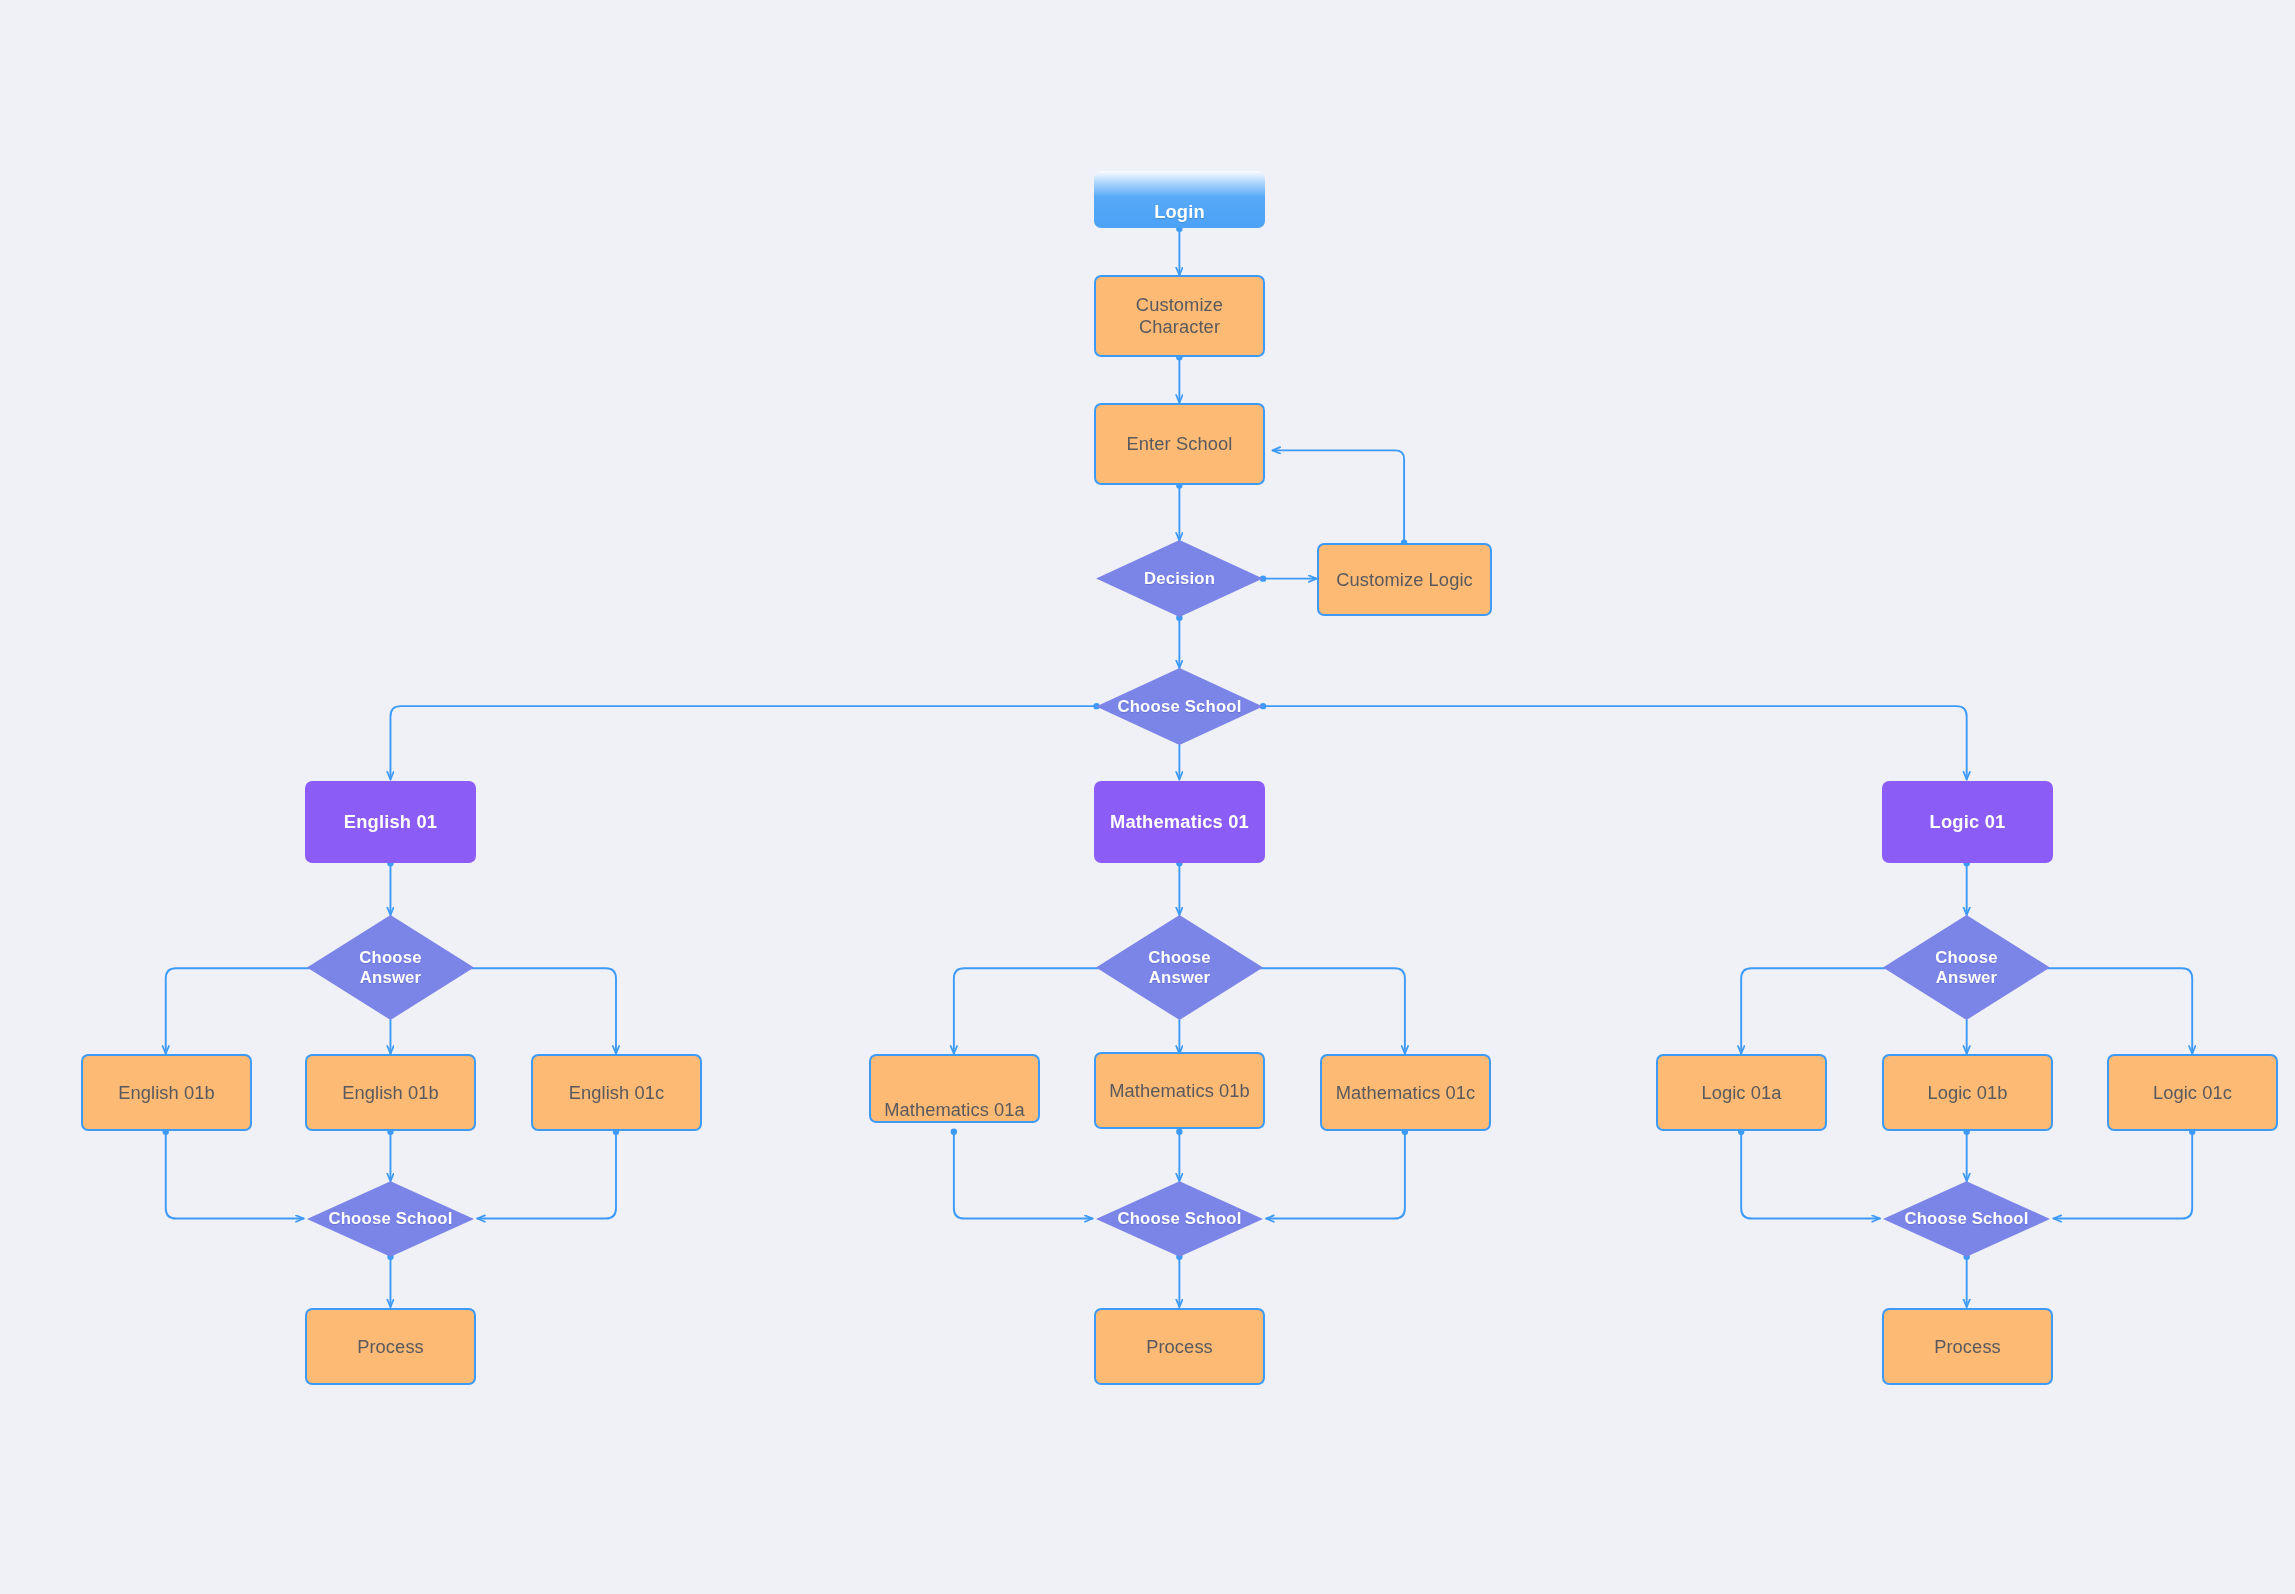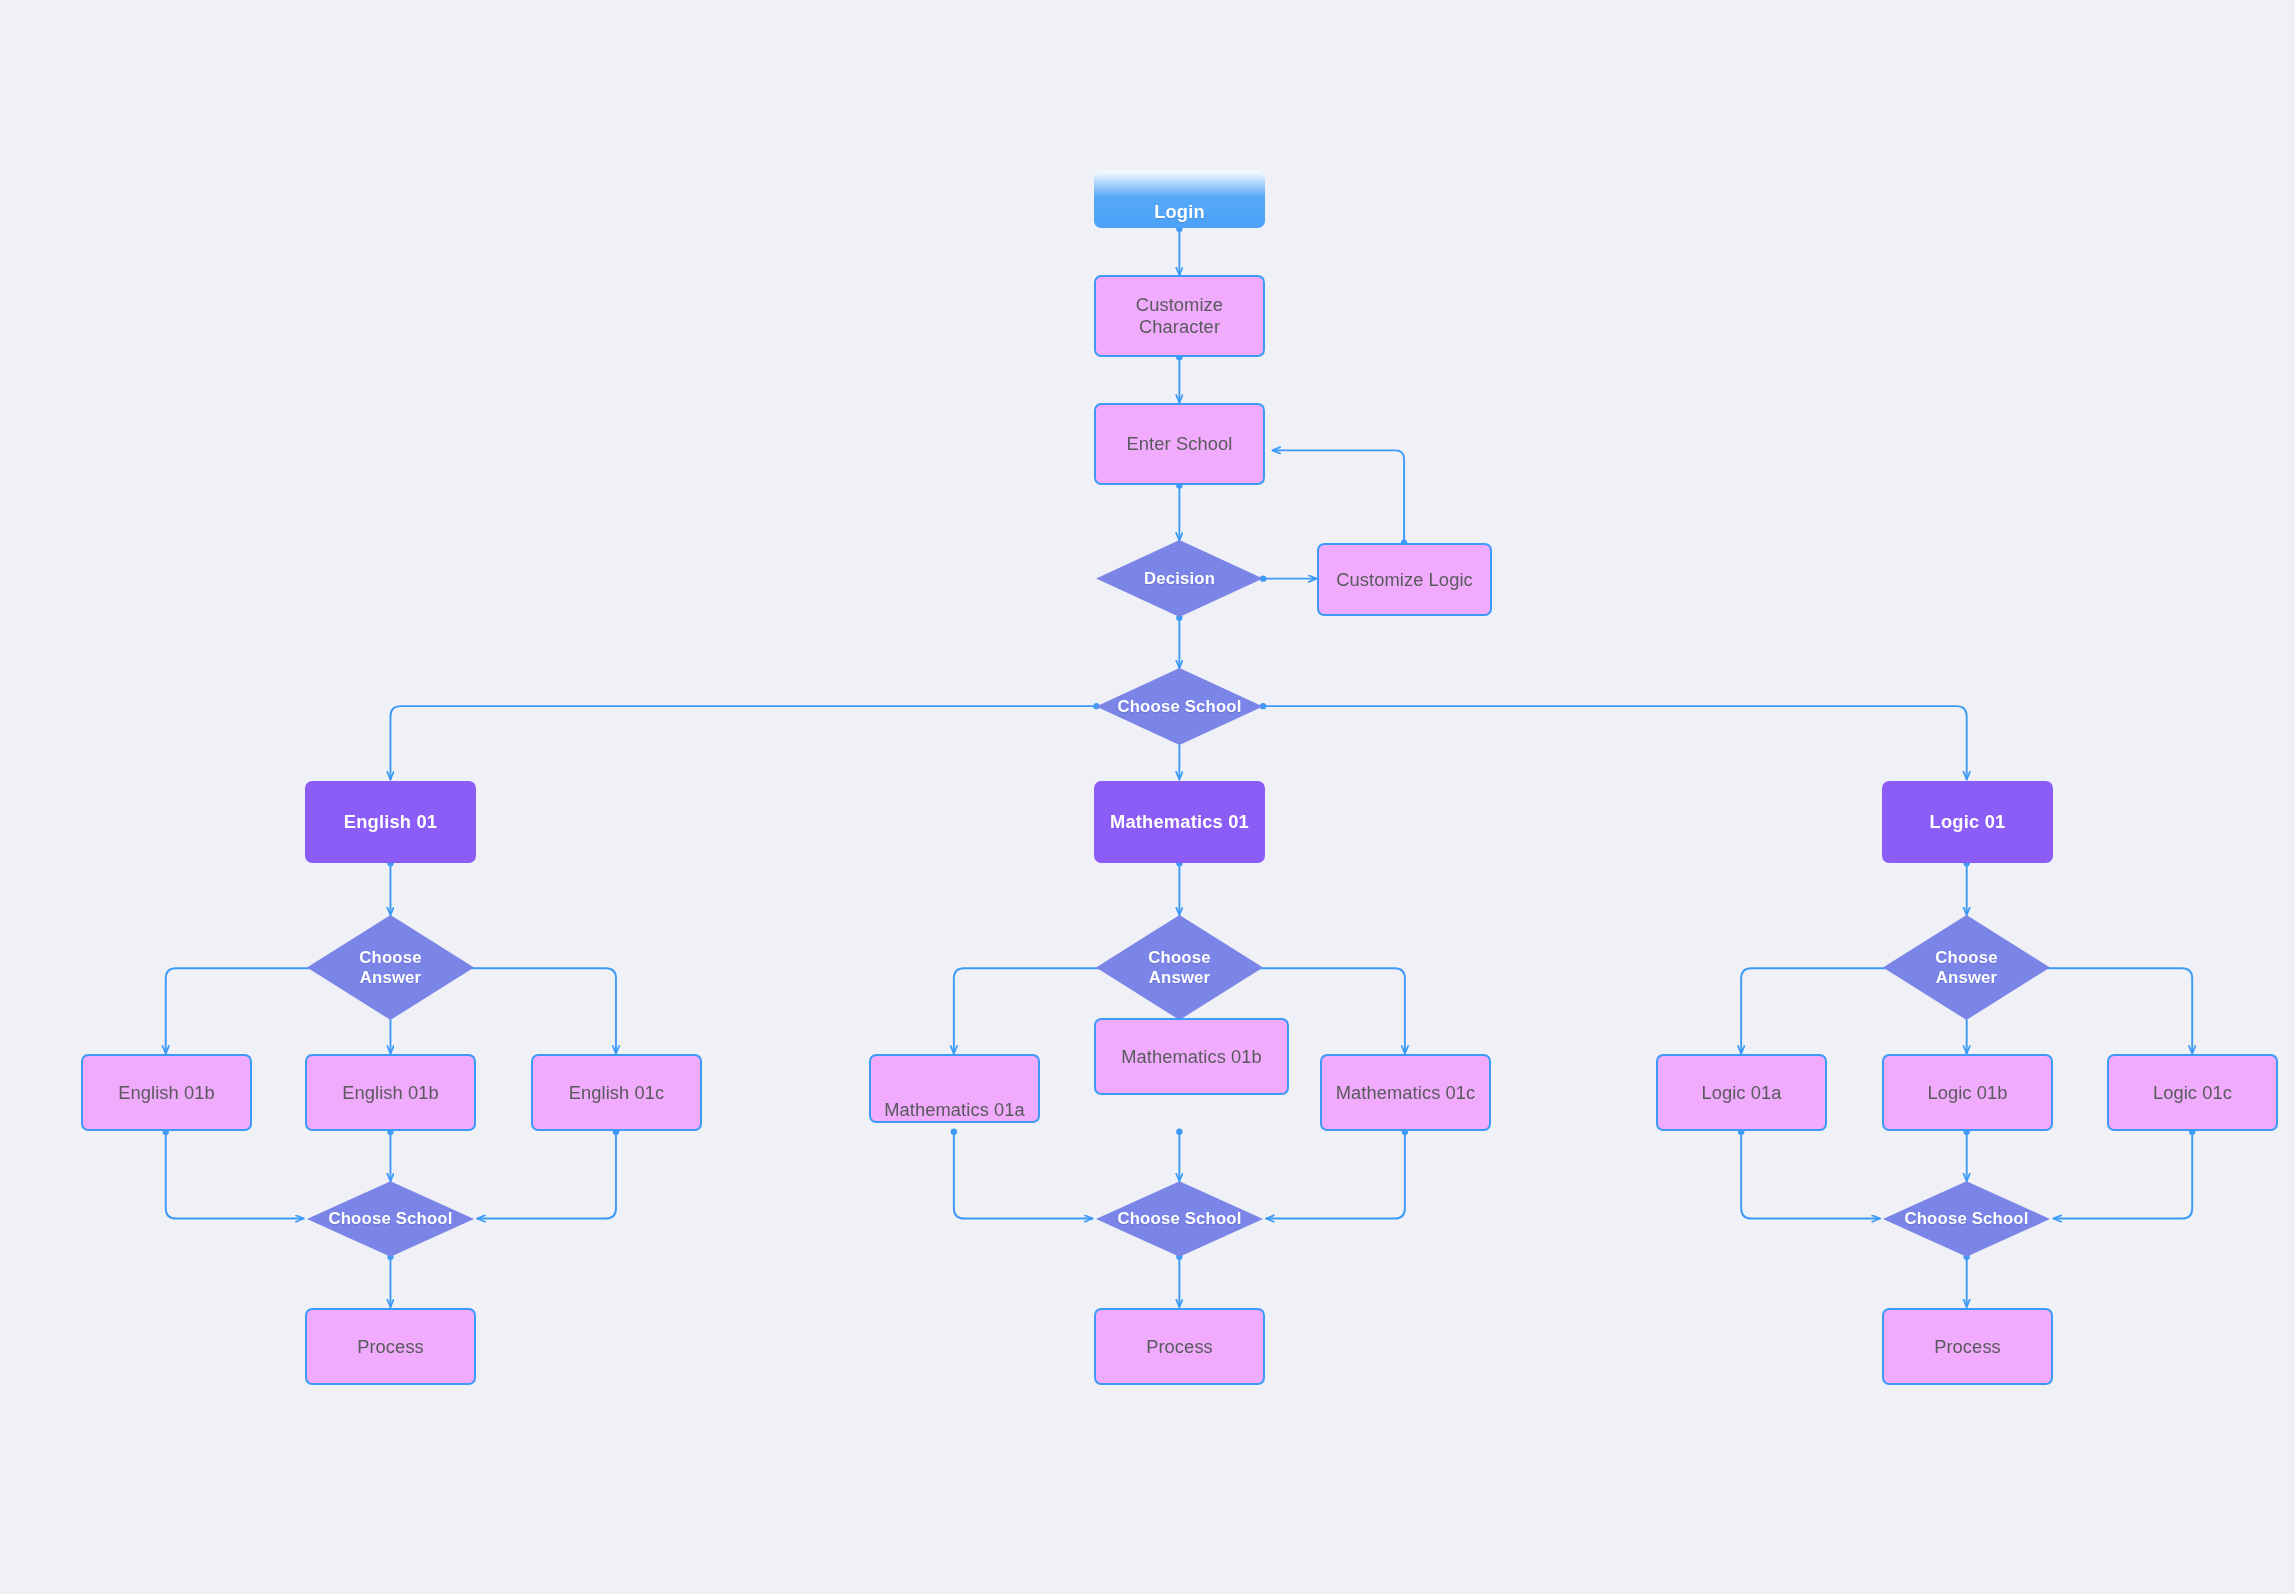--- a/index.html
+++ b/index.html
@@ -29,21 +29,21 @@
   .node {
     position: absolute;
     box-sizing: border-box;
     display: flex;
     align-items: center;
     justify-content: center;
     text-align: center;
   }
   
   .rect {
-    background: #f0abfc;
+    background: #fdba74;
     border: 2px solid #3d9bf7;
     border-radius: 7.2px;
     color: #5a5a5e;
     font-size: 18.3px;
     letter-spacing: 0.1px;
   }
   
   .rect-accent {
     background: #8b5cf6;
     border: none;
@@ -265,21 +265,21 @@
       <span>
         <span>Choose</span><br>
         <span>Answer</span>
       </span>
     </div>
   </div>
 
   <div class="node rect" style="left:869px; top:1054px; width:171px; height:69px;align-items:flex-end;">
     <span class="label">Mathematics 01a</span>
   </div>
-  <div class="node rect" style="left:1094px; top:1018px; width:195px; height:77px;">
+  <div class="node rect" style="left:1094px; top:1052px; width:171px; height:77px;">
     <span class="label">Mathematics 01b</span>
   </div>
   <div class="node rect" style="left:1320px; top:1054px; width:171px; height:77px;">
     <span class="label">Mathematics 01c</span>
   </div>
 
   <div class="diamond-wrap" style="left:1096px; top:1181px; width:167px; height:76px;">
     <svg width="167" height="76" viewBox="0 0 210 95">
       <polygon points="105,0 210,47.5 105,95 0,47.5" fill="#7b85e8"></polygon>
     </svg>

